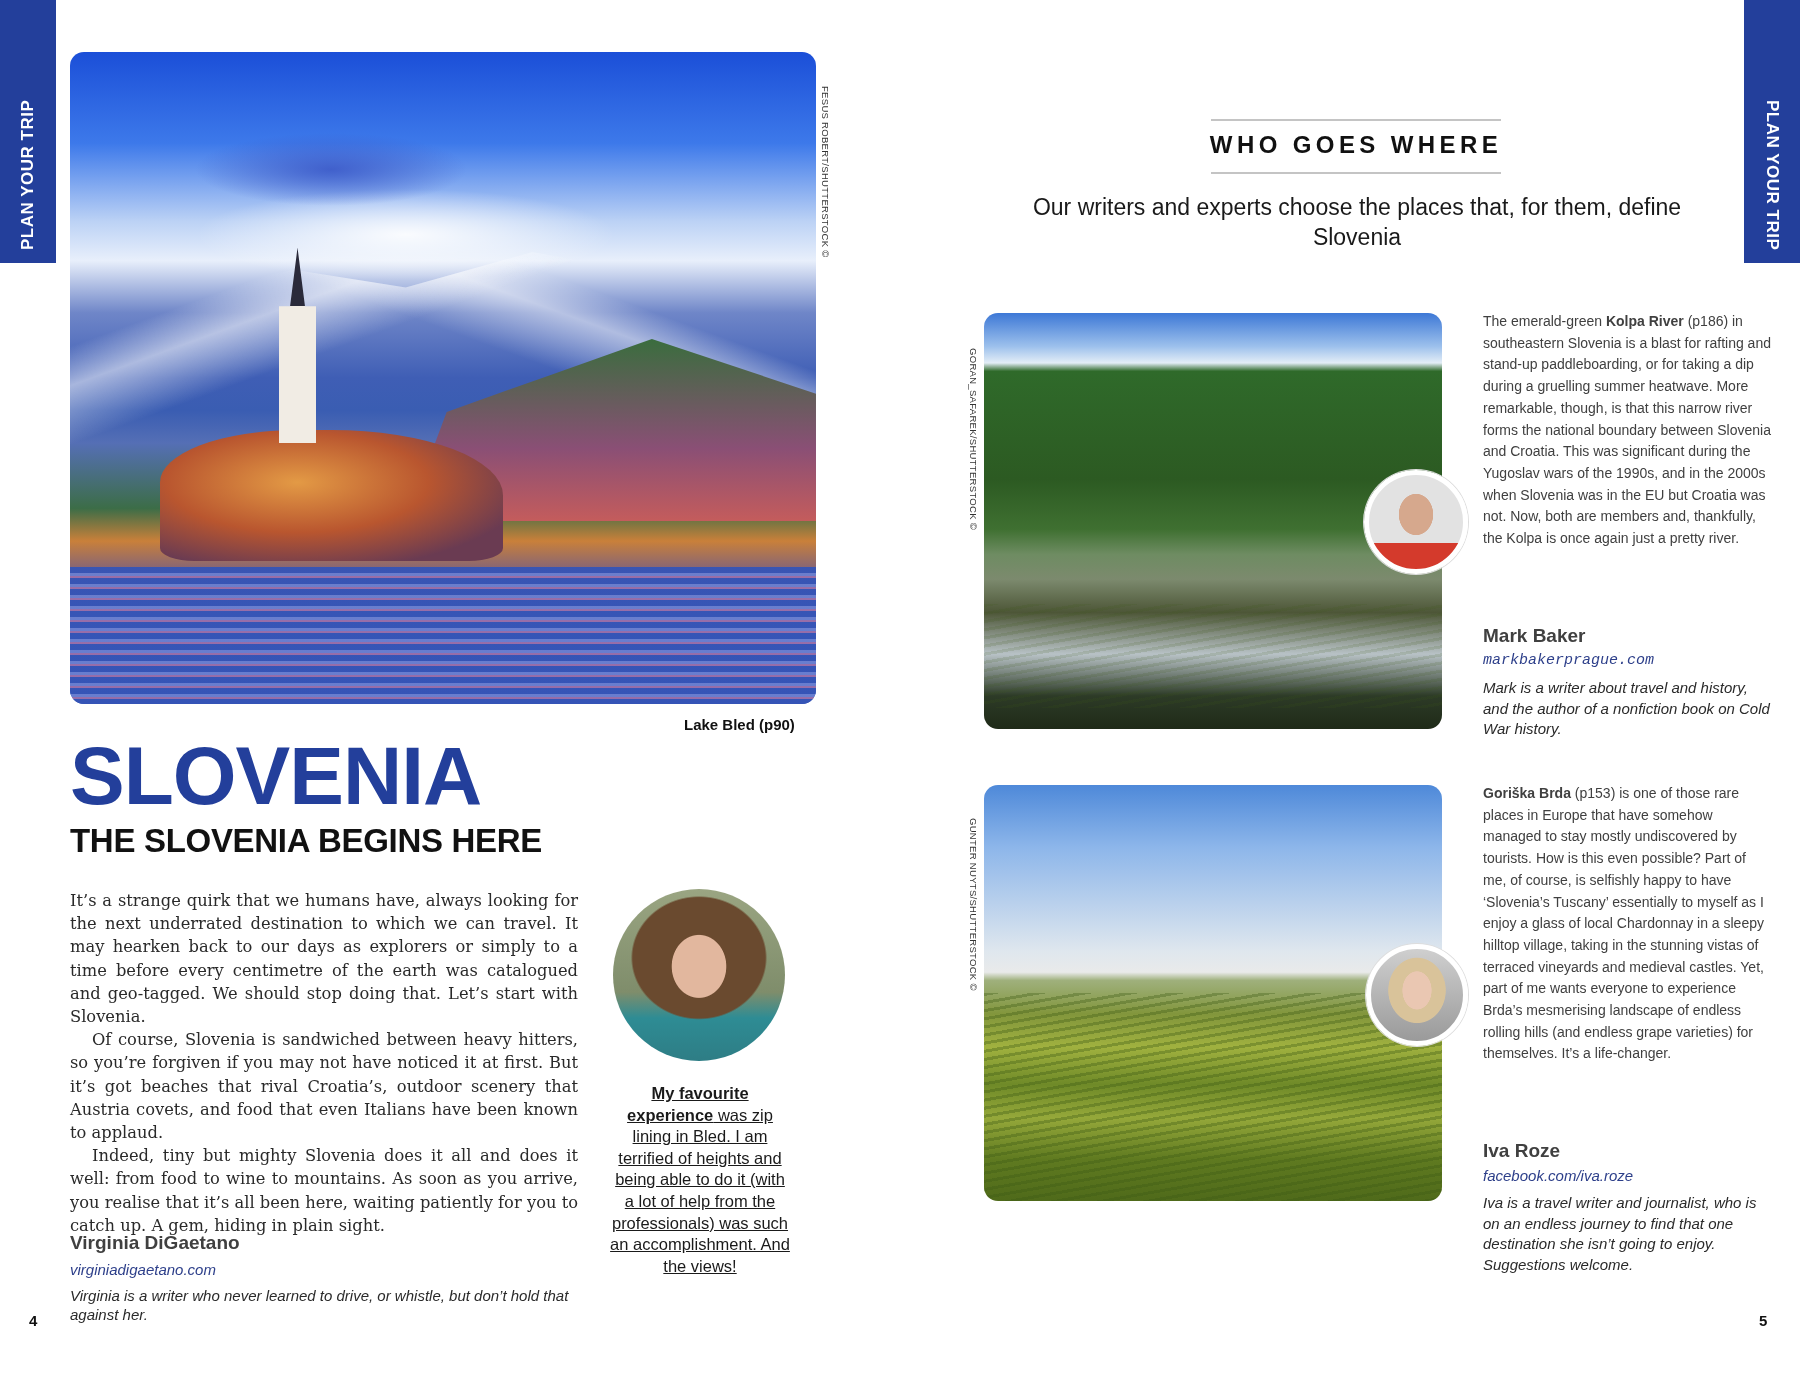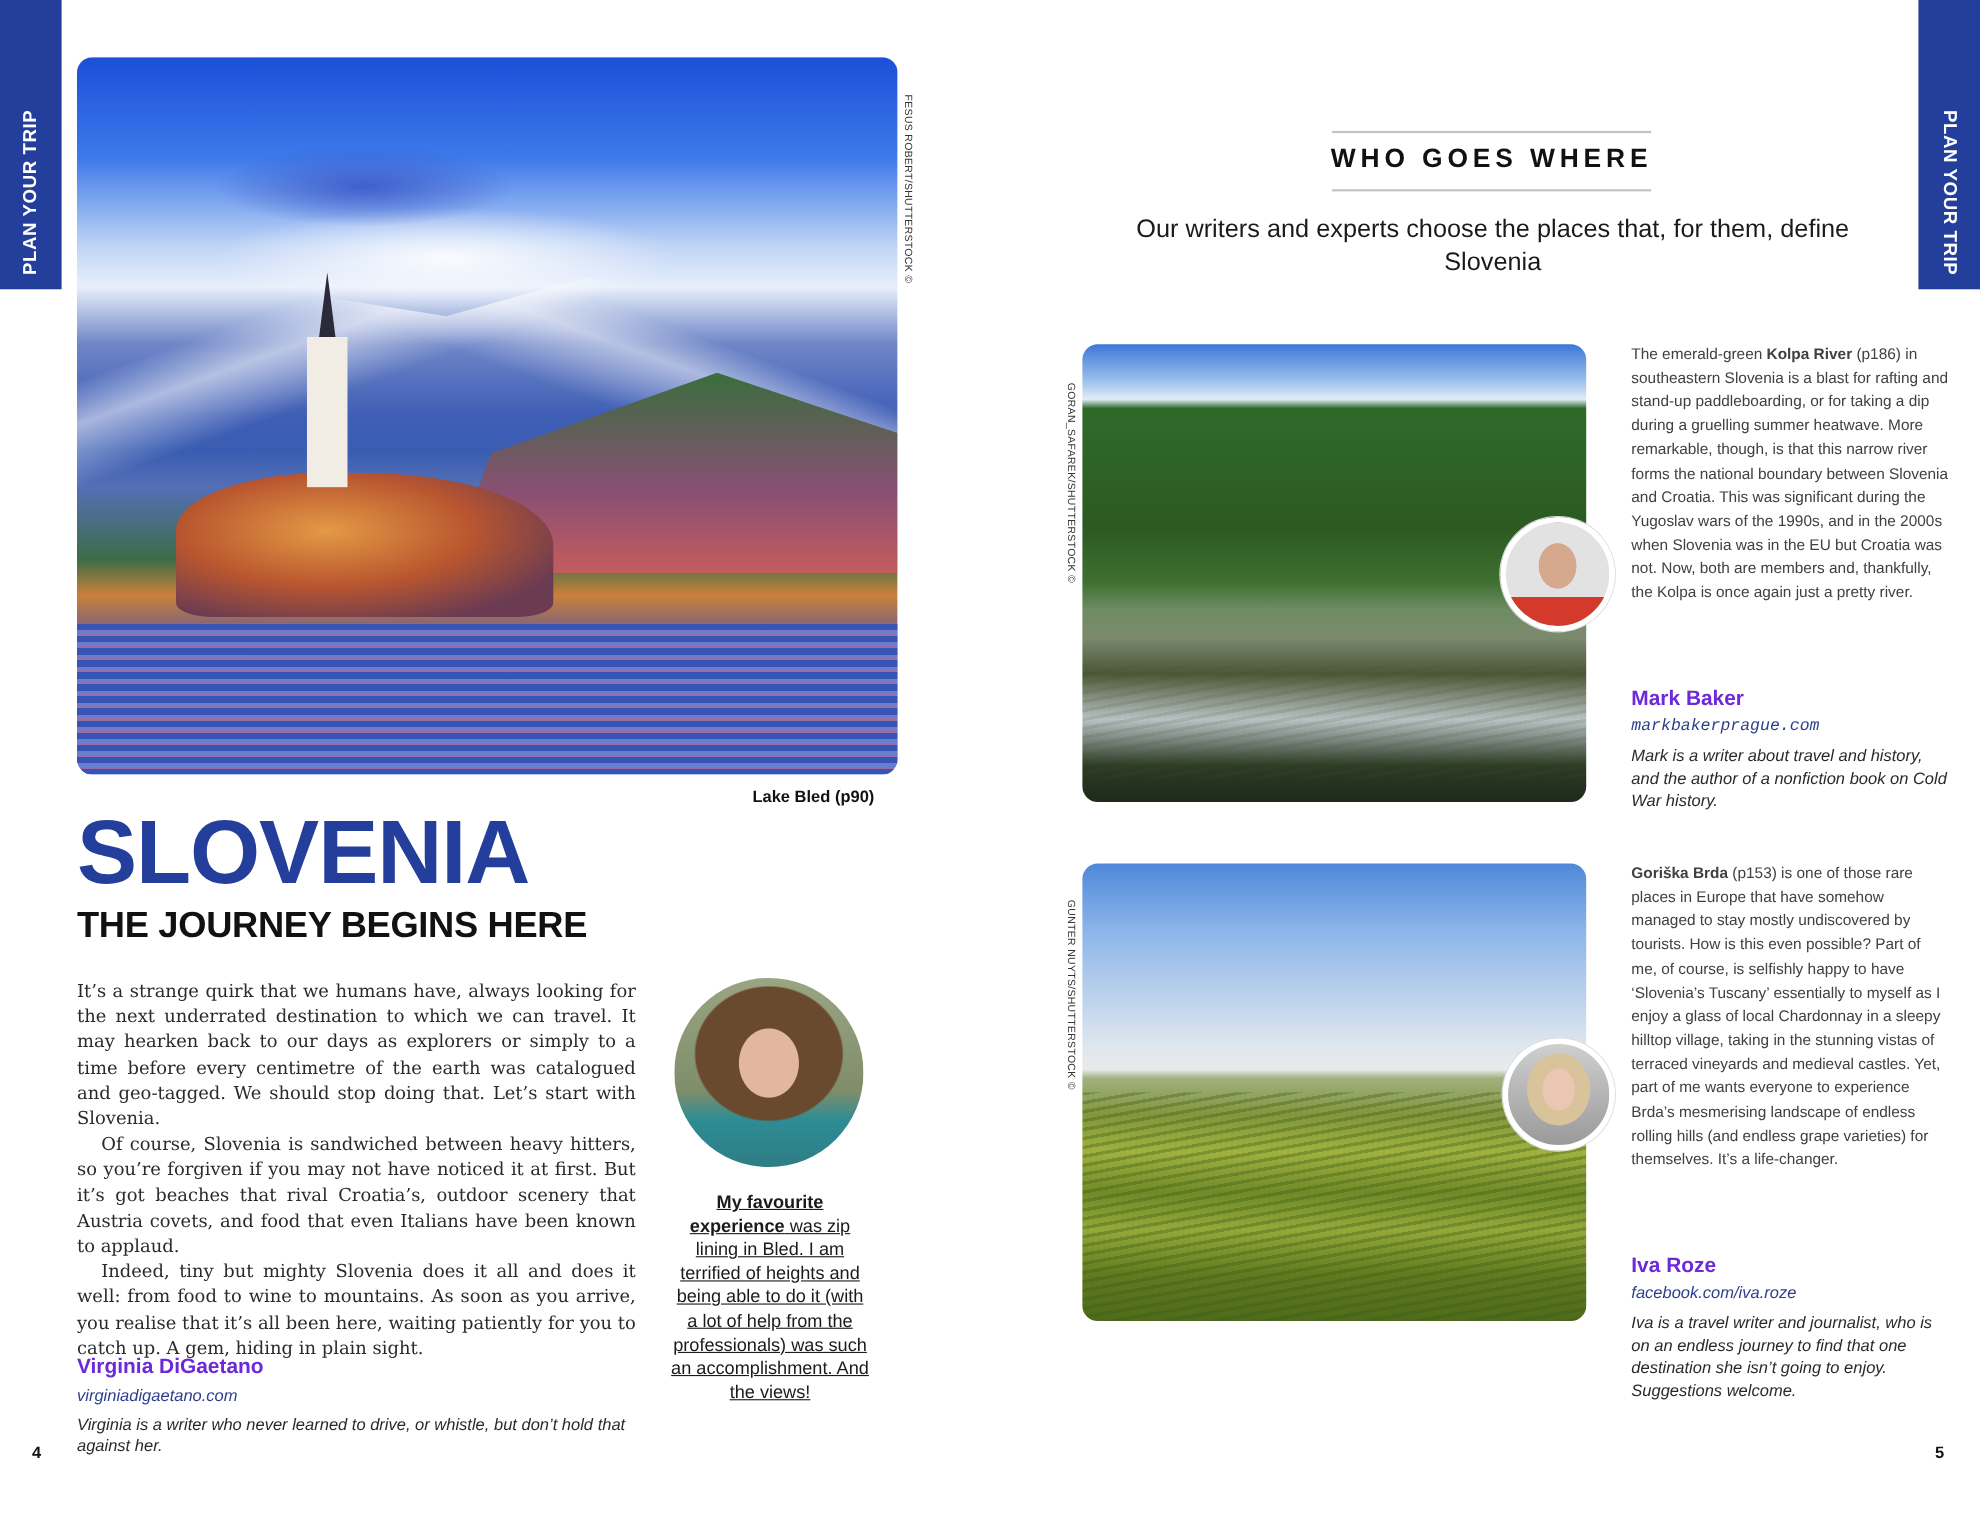--- a/index.html
+++ b/index.html
@@ -32,21 +32,21 @@
 
   #bled-caption { position: absolute; left: 684px; top: 716px; font-weight: bold; font-size: 15px; color: #111; }
 
   #title { position: absolute; left: 70px; top: 735px; font-size: 82px; font-weight: bold; color: #233f9b; letter-spacing: -1px; line-height: 1; }
   #subtitle { position: absolute; left: 70px; top: 822px; font-size: 33px; font-weight: bold; color: #111; letter-spacing: -0.3px; }
 
   #intro { position: absolute; left: 70px; top: 889px; width: 508px; font-family: "DejaVu Serif", serif; font-size: 16.3px; line-height: 23.2px; color: #2a2a2a; text-align: justify; }
   #intro p { text-indent: 0; }
   #intro p + p { text-indent: 22px; }
 
-  .author-name { position: absolute; font-size: 19px; font-weight: bold; color: #6d28d9; }
+  .author-name { position: absolute; font-size: 19px; font-weight: bold; color: #404040; }
   .author-link { position: absolute; font-size: 15px; font-style: italic; color: #2d3f8a; }
   .author-bio { position: absolute; font-size: 15px; font-style: italic; color: #2a2a2a; line-height: 19px; }
 
   .avatar { position: absolute; border-radius: 50%; overflow: hidden; }
   #va-photo { left: 613px; top: 889px; width: 172px; height: 172px;
     background: radial-gradient(ellipse 26% 30% at 50% 45%, #e2b79e 0 60%, transparent 62%), radial-gradient(ellipse 55% 50% at 50% 40%, #6a4a2f 0 70%, transparent 72%), linear-gradient(180deg, #9aa582 0%, #7f8d6b 60%, #2e8c94 75%, #2e7d85 100%); }
 
   #fav { position: absolute; left: 610px; top: 1083px; width: 180px; text-align: center; font-size: 16.5px; line-height: 21.6px; color: #1a1a1a; text-decoration: underline; }
   #fav b { font-weight: bold; }
 
@@ -85,21 +85,21 @@
   <div class="bled-mtn"></div>
   <div class="bled-hill"></div>
   <div class="bled-island"></div>
   <div class="bled-church"></div>
   <div class="bled-water"></div>
 </div>
 <div class="credit" style="left:831px; top:86px;">FESUS ROBERT/SHUTTERSTOCK ©</div>
 <div id="bled-caption">Lake Bled (p90)</div>
 
 <h1 id="title">SLOVENIA</h1>
-<h2 id="subtitle">THE JOURNEY BEGINS HERE</h2>
+<h2 id="subtitle">THE SLOVENIA BEGINS HERE</h2>
 
 <div id="intro">
   <p>It’s a strange quirk that we humans have, always looking for the next underrated destination to which we can travel. It may hearken back to our days as explorers or simply to a time before every centimetre of the earth was catalogued and geo-tagged. We should stop doing that. Let’s start with Slovenia.</p>
   <p>Of course, Slovenia is sandwiched between heavy hitters, so you’re forgiven if you may not have noticed it at first. But it’s got beaches that rival Croatia’s, outdoor scenery that Austria covets, and food that even Italians have been known to applaud.</p>
   <p>Indeed, tiny but mighty Slovenia does it all and does it well: from food to wine to mountains. As soon as you arrive, you realise that it’s all been here, waiting patiently for you to catch up. A gem, hiding in plain sight.</p>
 </div>
 
 <div class="author-name" style="left:70px; top:1232px;">Virginia DiGaetano</div>
 <a class="author-link" style="left:70px; top:1261px;">virginiadigaetano.com</a>
 <div class="author-bio" style="left:70px; top:1286px; width:500px;">Virginia is a writer who never learned to drive, or whistle, but don’t hold that against her.</div>

